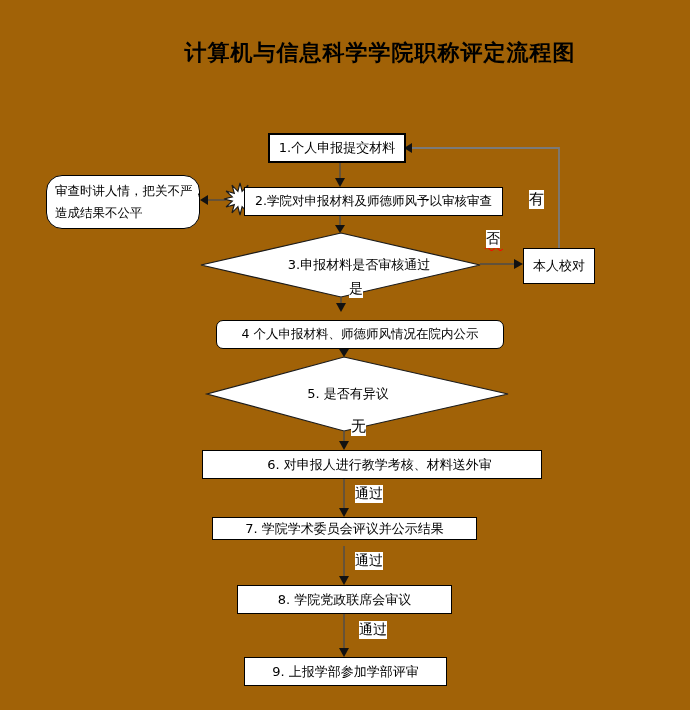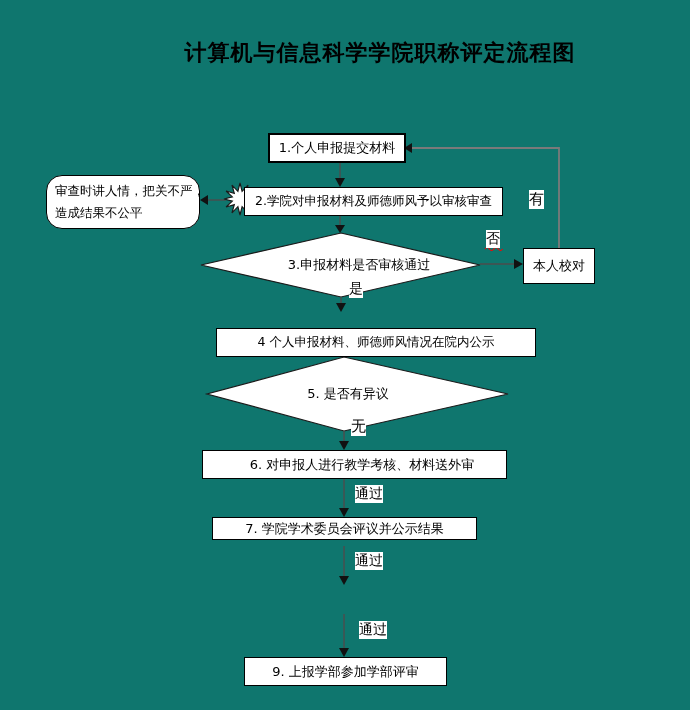--- a/index.html
+++ b/index.html
@@ -1,35 +1,35 @@
 <!DOCTYPE html>
 <html><head>
 <meta charset="utf-8">
 <style>
   html,body{margin:0;padding:0;background:#ffffff;}
   .stage{
-    position:relative;width:690px;height:710px;background:#0f766e;overflow:hidden;
+    position:relative;width:690px;height:710px;background:#a16207;overflow:hidden;
     font-family:"DejaVu Sans",sans-serif;color:#000;
   }
   .svg-layer{position:absolute;left:0;top:0;width:690px;height:710px;}
   .title{
     position:absolute;left:60px;top:38px;width:640px;text-align:center;
     font-family:"DejaVu Serif",serif;font-weight:bold;font-size:22px;letter-spacing:1px;
   }
   .node{
     position:absolute;display:flex;align-items:center;justify-content:center;
     background:#fff;border:1px solid #000;box-sizing:border-box;
     font-size:13px;white-space:nowrap;text-align:center;
   }
   .node.bold-border{border-width:2px;}
   .box1{left:268px;top:133px;width:138px;height:30px;text-align:right;}
   .box2{left:244px;top:187px;width:259px;height:29px;font-size:12.5px;}
   .proofread{left:523px;top:248px;width:72px;height:36px;}
-  .box4{left:216px;top:328px;width:320px;height:29px;font-size:12.5px;}
-  .box6{left:202px;top:450px;width:305px;height:29px;padding-left:15px;}
+  .box4{left:216px;top:320px;width:288px;height:29px;font-size:12.5px;border-radius:7px;}
+  .box6{left:202px;top:450px;width:340px;height:29px;padding-left:15px;}
   .box7{left:212px;top:517px;width:265px;height:23px;}
   .box8{left:237px;top:585px;width:215px;height:29px;}
   .box9{left:244px;top:657px;width:203px;height:29px;}
   .dtext{
     position:absolute;text-align:center;font-size:13px;white-space:nowrap;background:transparent;
   }
   .d3text{left:248px;top:256px;width:222px;}
   .d5text{left:250px;top:385px;width:196px;}
   .callout{
     position:absolute;left:46px;top:175px;width:154px;height:54px;
@@ -90,20 +90,21 @@
   </svg>
 
   <div class="title">计算机与信息科学学院职称评定流程图</div>
 
   <div class="node bold-border box1">1.个人申报提交材料</div>
   <div class="node box2">2.学院对申报材料及师德师风予以审核审查</div>
   <div class="node proofread">本人校对</div>
   <div class="node box4">4 个人申报材料、师德师风情况在院内公示</div>
   <div class="node box6">6. 对申报人进行教学考核、材料送外审</div>
   <div class="node box7">7. 学院学术委员会评议并公示结果</div>
+  <div class="node box8">8. 学院党政联席会审议</div>
   <div class="node box9">9. 上报学部参加学部评审</div>
 
   <div class="dtext d3text">3.申报材料是否审核通过</div>
   <div class="dtext d5text">5. 是否有异议</div>
 
   <div class="callout">
     <span>审查时讲人情，把关不严，</span>
     <span>造成结果不公平</span>
   </div>
 

